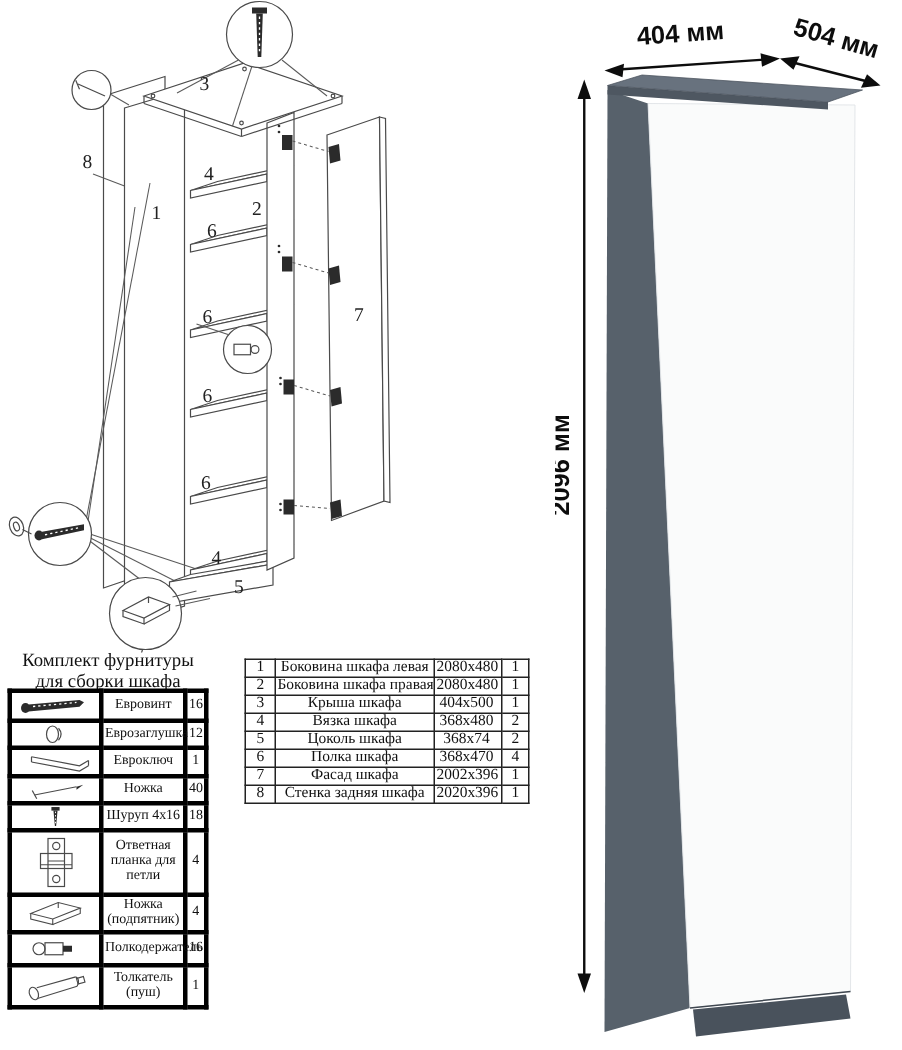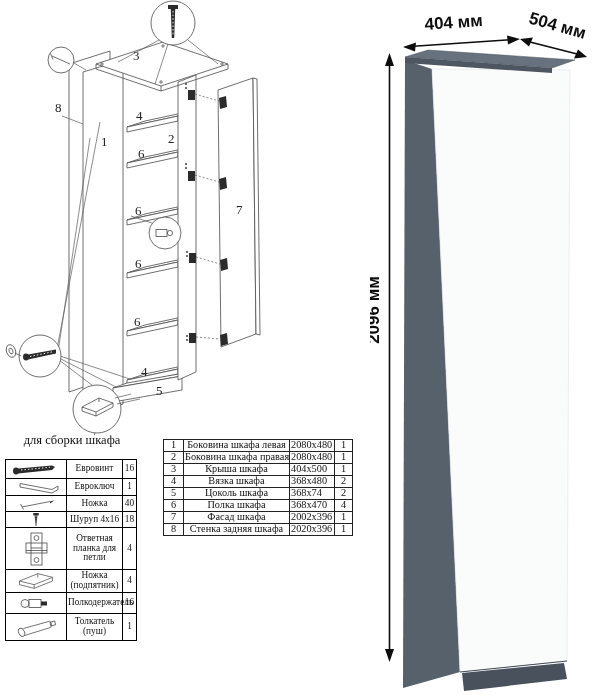--- a/index.html
+++ b/index.html
@@ -6,27 +6,27 @@
   body{width:601px;height:700px;position:relative;background:#ffffff;overflow:hidden;
        font-family:"Liberation Serif",serif;color:#1a1a1a;}
   .abs{position:absolute;}
   
   #diagram{left:0;top:0;}
   #diagram text{font-family:"Liberation Serif",serif;font-size:13px;fill:#222;}
   
   .hw-title{left:8px;top:433px;width:128px;text-align:center;font-size:12.5px;line-height:1.12;color:#111;}
   
   table.hw{position:absolute;left:5px;top:459px;width:131px;border-collapse:collapse;table-layout:fixed;}
-  table.hw td{border:1px solid #000000;font-size:9.3px;line-height:1.05;text-align:center;vertical-align:middle;padding:0 1px;color:#111;}
+  table.hw td{border:3px solid #000000;font-size:9.3px;line-height:1.05;text-align:center;vertical-align:middle;padding:0 1px;color:#111;}
   table.hw td.ic{padding:0;}
   table.hw svg{display:block;margin:0 auto;}
   
   table.parts{position:absolute;left:163px;top:439px;width:189px;border-collapse:collapse;table-layout:fixed;}
   table.parts td{border:1px solid #222;font-size:10.3px;line-height:1;height:11px;text-align:center;vertical-align:middle;padding:0 1px;color:#111;white-space:nowrap;overflow:hidden;}
-  table.parts td.sz{text-align:left;padding-right:3px;}
+  table.parts td.sz{text-align:center;padding-right:3px;}
   
   #render{left:370px;top:0;}
   .dimtxt{font-family:"Liberation Sans",sans-serif;font-weight:bold;font-size:17px;fill:#0d0d0d;}
   .ln{stroke:#4a4a4a;stroke-width:0.8;fill:none;}
   .lnf{stroke:#4a4a4a;stroke-width:0.8;fill:#ffffff;}
   .lead{stroke:#5a5a5a;stroke-width:0.7;fill:none;}
   .dk{fill:#2b2b2b;stroke:none;}
 </style>
 </head>
 <body>
@@ -179,40 +179,51 @@
     <text x="135" y="215">6</text>
     <text x="135" y="268">6</text>
     <text x="134" y="326">6</text>
     <text x="141" y="376">4</text>
     <text x="156" y="395">5</text>
     <text x="236" y="214">7</text>
   </g>
 </svg>
 
 <div class="abs hw-title">
+  <div>Комплект фурнитуры</div>
   <div>для сборки шкафа</div>
 </div>
 
 <table class="hw">
   <colgroup>
       <col style="width:61px">
       <col style="width:56px">
       <col style="width:14px">
     </colgroup>
   <tbody>
       <tr style="height:19px">
     <td class="ic">
           <svg width="56" height="17" viewBox="0 0 56 17">
       <ellipse class="dk" cx="8" cy="10" rx="3" ry="3.4"></ellipse>
       <polygon class="dk" points="10,7.6 44,4.6 47,6.1 44,9.1 10,12.4"></polygon>
       <line x1="13" y1="9" x2="42" y2="6.3" stroke="#fff" stroke-width="0.9" stroke-dasharray="1.5,2"></line>
           </svg>
         </td>
     <td>Евровинт</td>
     <td>16</td>
+  </tr>
+  <tr style="height:16px">
+    <td class="ic">
+          <svg width="56" height="15" viewBox="0 0 56 15">
+      <ellipse class="ln" cx="26" cy="7.5" rx="4" ry="5.5"></ellipse>
+      <path class="ln" d="M30,3.5 q3.5,4 0,8"></path>
+          </svg>
+        </td>
+    <td>Еврозаглушка</td>
+    <td>12</td>
   </tr>
   <tr style="height:17px">
     <td class="ic">
           <svg width="56" height="16" viewBox="0 0 56 16">
       <path class="ln" d="M12,4.5 L44,10.5 L50,7"></path>
       <path class="ln" d="M12,8 L44,14 L50,10.5"></path>
       <line class="ln" x1="12" y1="4.5" x2="12" y2="8"></line>
       <line class="ln" x1="50" y1="7" x2="50" y2="10.5"></line>
           </svg>
         </td>

